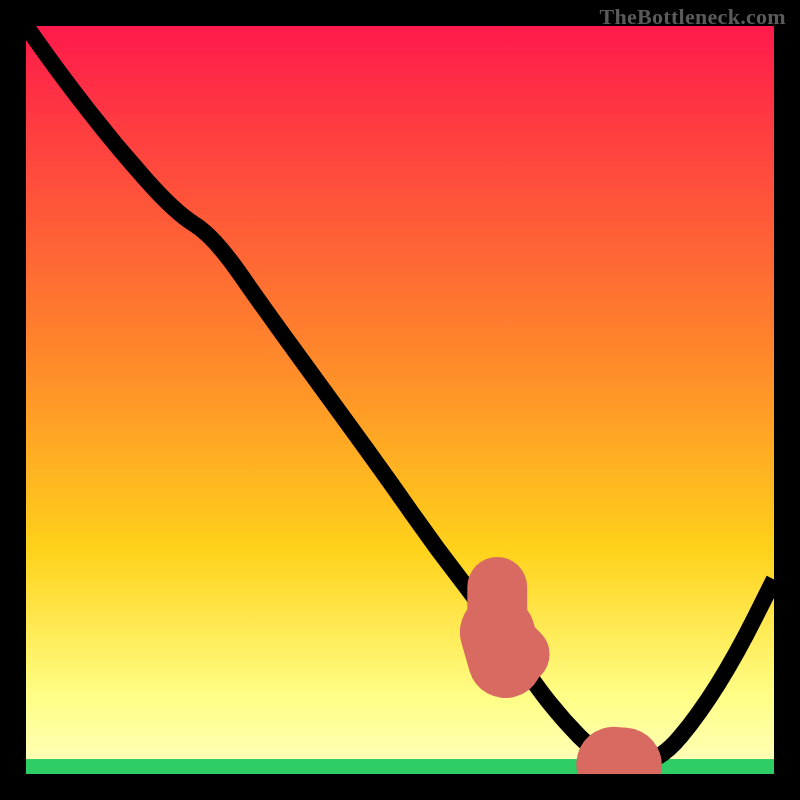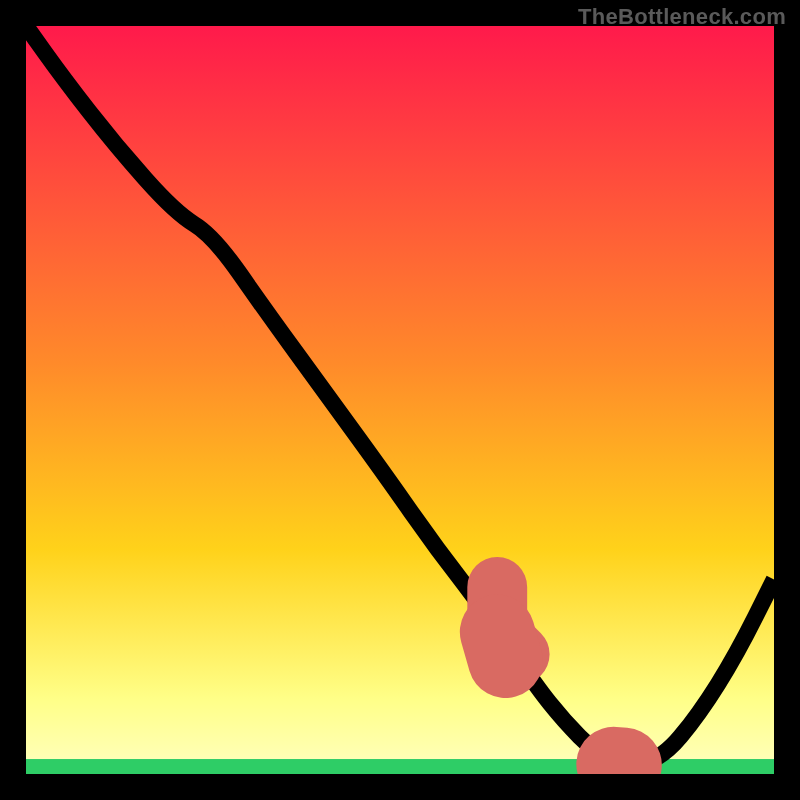--- a/index.html
+++ b/index.html
@@ -9,20 +9,21 @@
     height: 800px;
     overflow: hidden;
     background: #000;
     font-family: Arial, Helvetica, sans-serif;
   }
   .frame {
     position: relative;
     width: 800px;
     height: 668px;
     background: #000;
+    font-family: Liberation Serif, serif;
   }
   .watermark {
     position: absolute;
     top: 4px;
     right: 14px;
     color: #5a5a5a;
     font-size: 22px;
     font-weight: 600;
     letter-spacing: 0.3px;
     z-index: 5;

